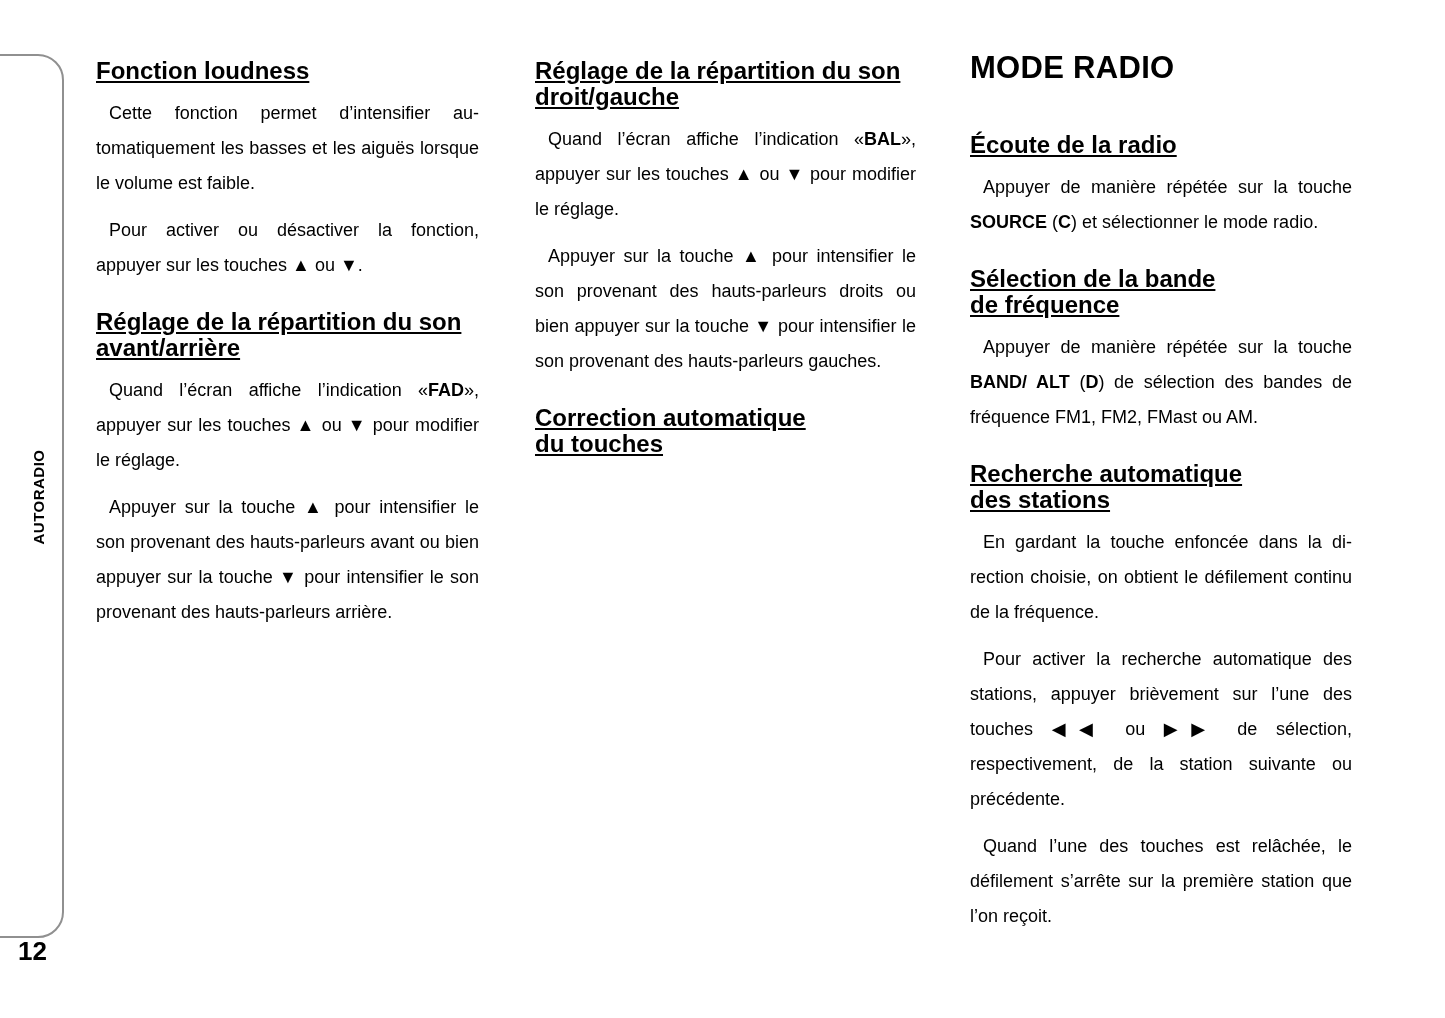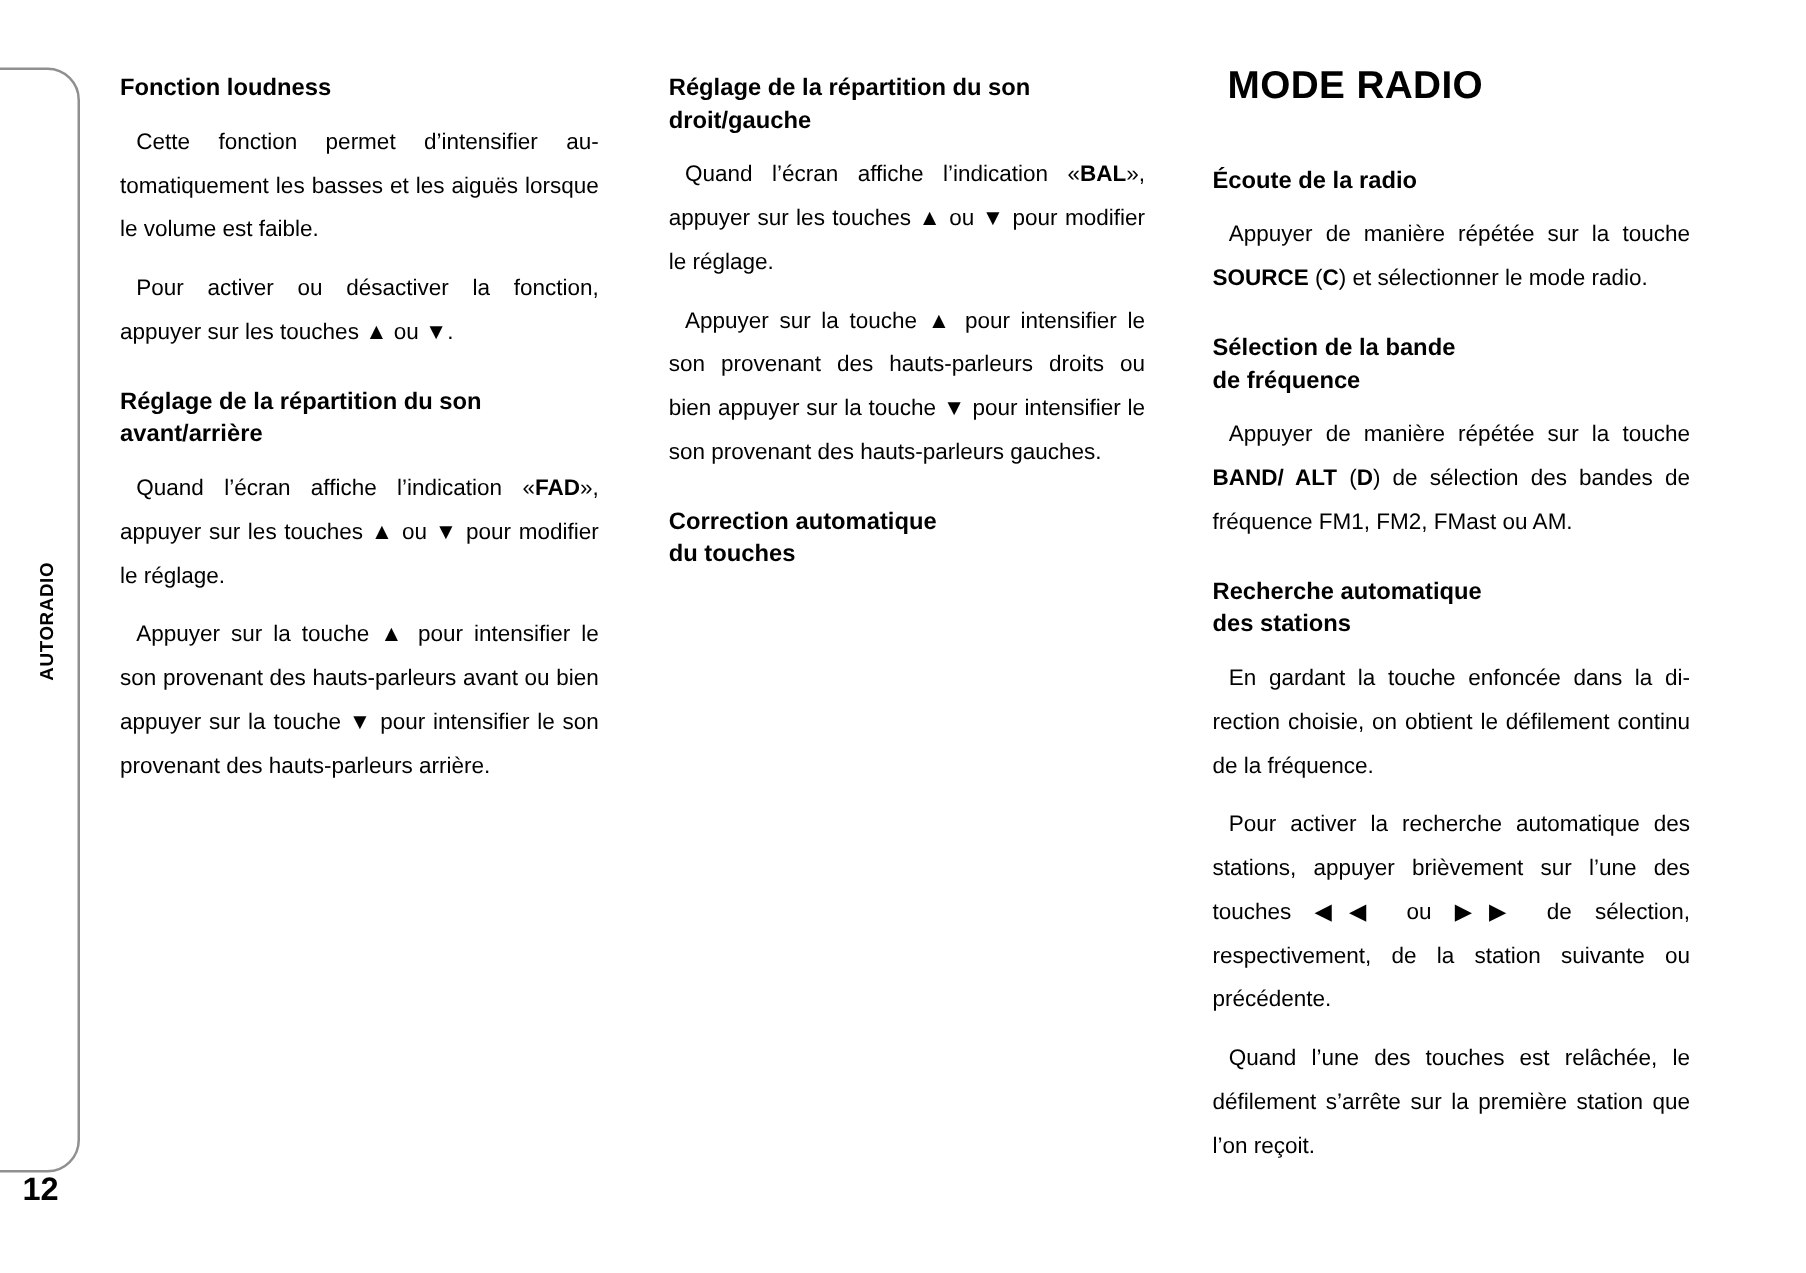--- a/index.html
+++ b/index.html
@@ -41,28 +41,29 @@
   }
   .col { position: absolute; top: 56px; }
   .col-left  { left: 96px;  width: 383px; }
   .col-mid   { left: 535px; width: 381px; }
   .col-right { left: 970px; top: 50px; width: 382px; }
 
   .h-title {
     font-size: 31px;
     font-weight: 700;
     letter-spacing: 0.3px;
-    margin: 0 0 46px 12px;
+    margin: 0 0 46px 0;
   }
   .h-section {
-    font-size: 19px;
+    font-size: 24px;
     font-weight: 700;
     line-height: 26px;
     margin: 26px 0 12px 0;
     white-space: pre-line;
+    text-decoration: underline;
   }
   .h-section.first { margin-top: 2px; }
   .para {
     font-size: 18px;
     line-height: 35px;
     margin: 0 0 12px 0;
     text-align: justify;
     text-indent: 13px;
   }
   .para strong { font-weight: 700; }

